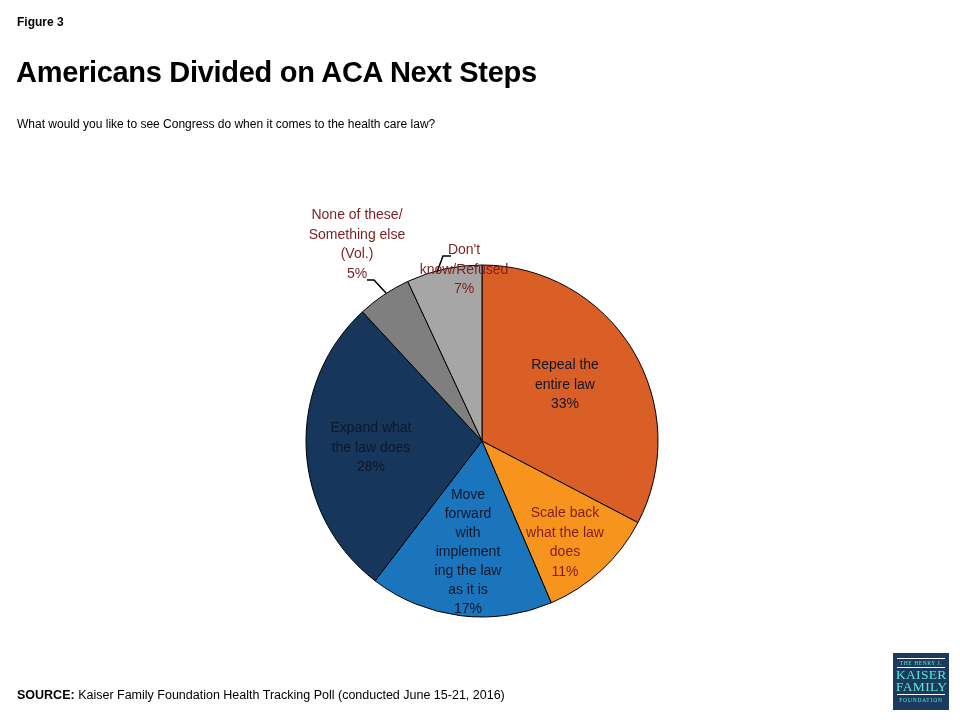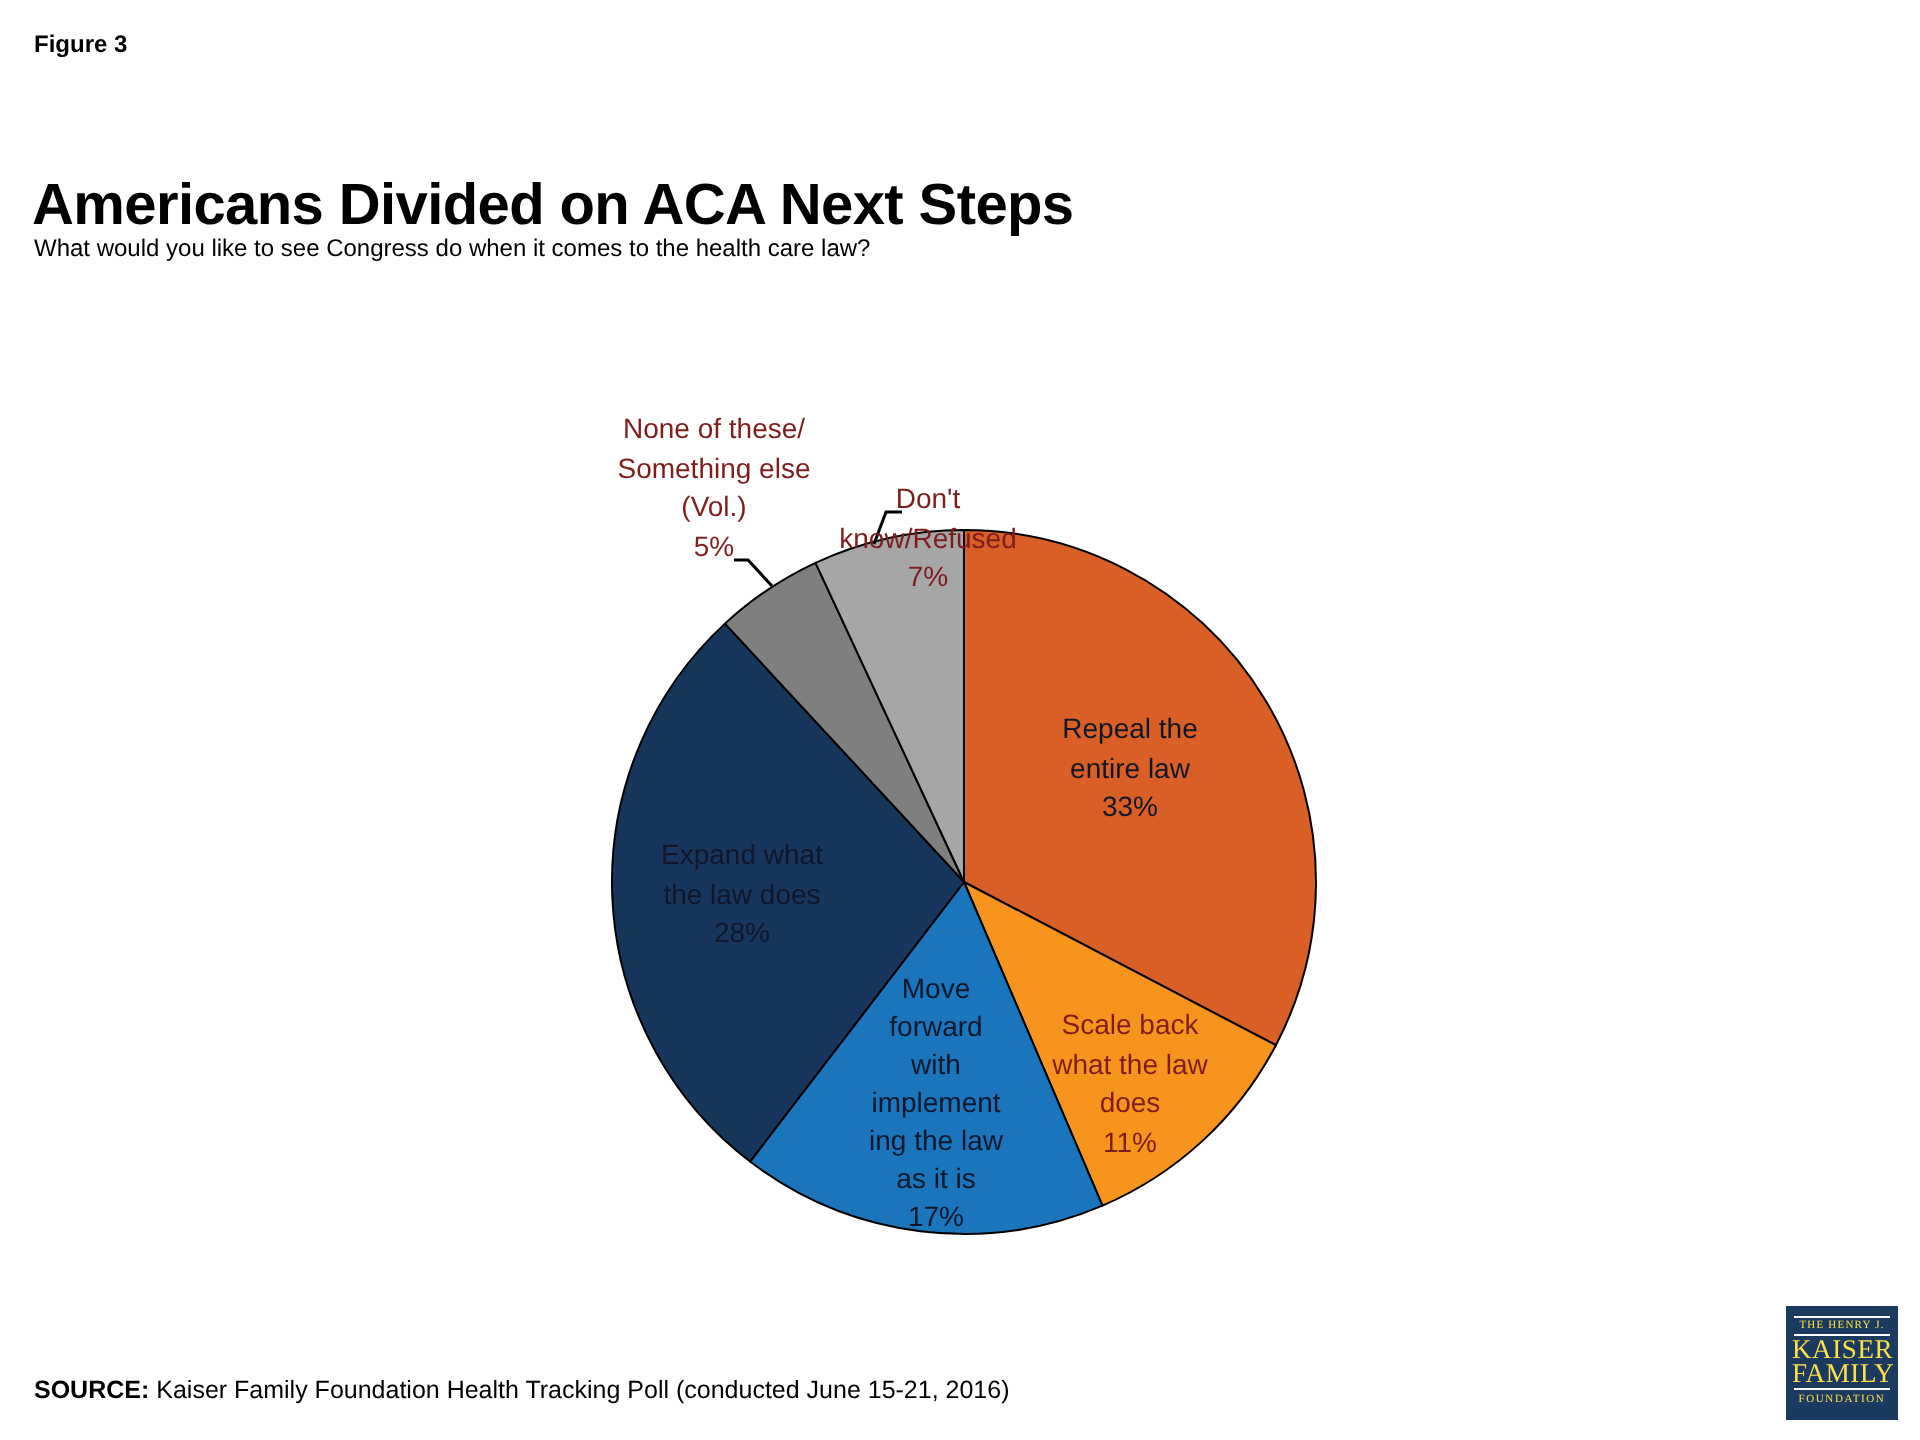--- a/index.html
+++ b/index.html
@@ -1,40 +1,40 @@
 <!DOCTYPE html>
 <html><head>
 <meta charset="utf-8">
 <style>
   html,body{margin:0;padding:0;}
   body{
     width:960px;height:720px;position:relative;background:#ffffff;
     font-family:"Liberation Sans", sans-serif;color:#000;overflow:hidden;
   }
   .figure-label{position:absolute;left:17px;top:15px;font-size:12px;font-weight:bold;}
-  .page-title{position:absolute;left:16px;top:56px;font-size:29px;font-weight:bold;letter-spacing:-0.3px;margin-top:31px;}
+  .page-title{position:absolute;left:16px;top:56px;font-size:29px;font-weight:bold;letter-spacing:-0.3px;}
   .question{position:absolute;left:17px;top:117px;font-size:12px;}
   #pie-svg{position:absolute;left:0;top:0;width:960px;height:720px;}
   .pie-label{
     position:absolute;font-size:14px;line-height:19.5px;text-align:center;
     white-space:pre-line;pointer-events:none;
   }
   .lbl-white{color:#0f172a;}
   .lbl-black{color:#7f1d1d;}
   .lbl-repeal{left:500px;top:355px;width:130px;}
   .lbl-scale{left:500px;top:503px;width:130px;}
   .lbl-move{left:413px;top:485px;width:110px;line-height:19px;}
   .lbl-expand{left:306px;top:418px;width:130px;}
   .lbl-none{left:282px;top:205px;width:150px;}
   .lbl-dont{left:399px;top:198px;width:130px;margin-top:42px;}
   .source-line{position:absolute;left:17px;top:688px;font-size:12.5px;}
   .source-label{font-weight:bold;}
   .kff-logo{
     position:absolute;left:893px;top:653px;width:56px;height:57px;
-    background:#1A3A60;color:#fde047;box-sizing:border-box;
+    background:#1A3A60;color:#5eead4;box-sizing:border-box;
     padding:4px 3px 3px 3px;text-align:center;
     font-family:"Liberation Serif", serif;
   }
   .kff-rule{border-top:1px solid #ffffff;margin:1px 1px;}
   .kff-henry{font-size:5.5px;letter-spacing:0.6px;margin:1px 0;}
   .kff-name{font-size:13.5px;line-height:12px;letter-spacing:0.3px;}
   .kff-foundation{font-size:5.5px;letter-spacing:0.8px;margin-top:2px;}
 </style>
 </head>
 <body>

